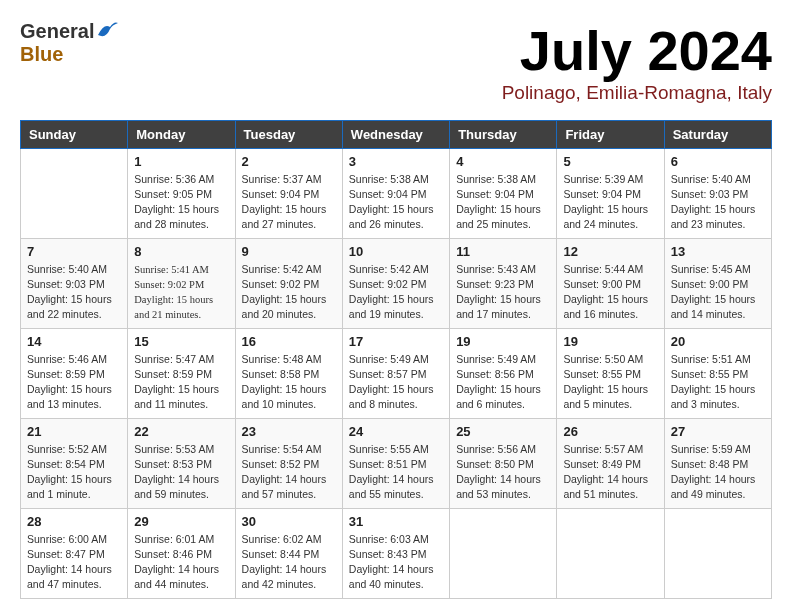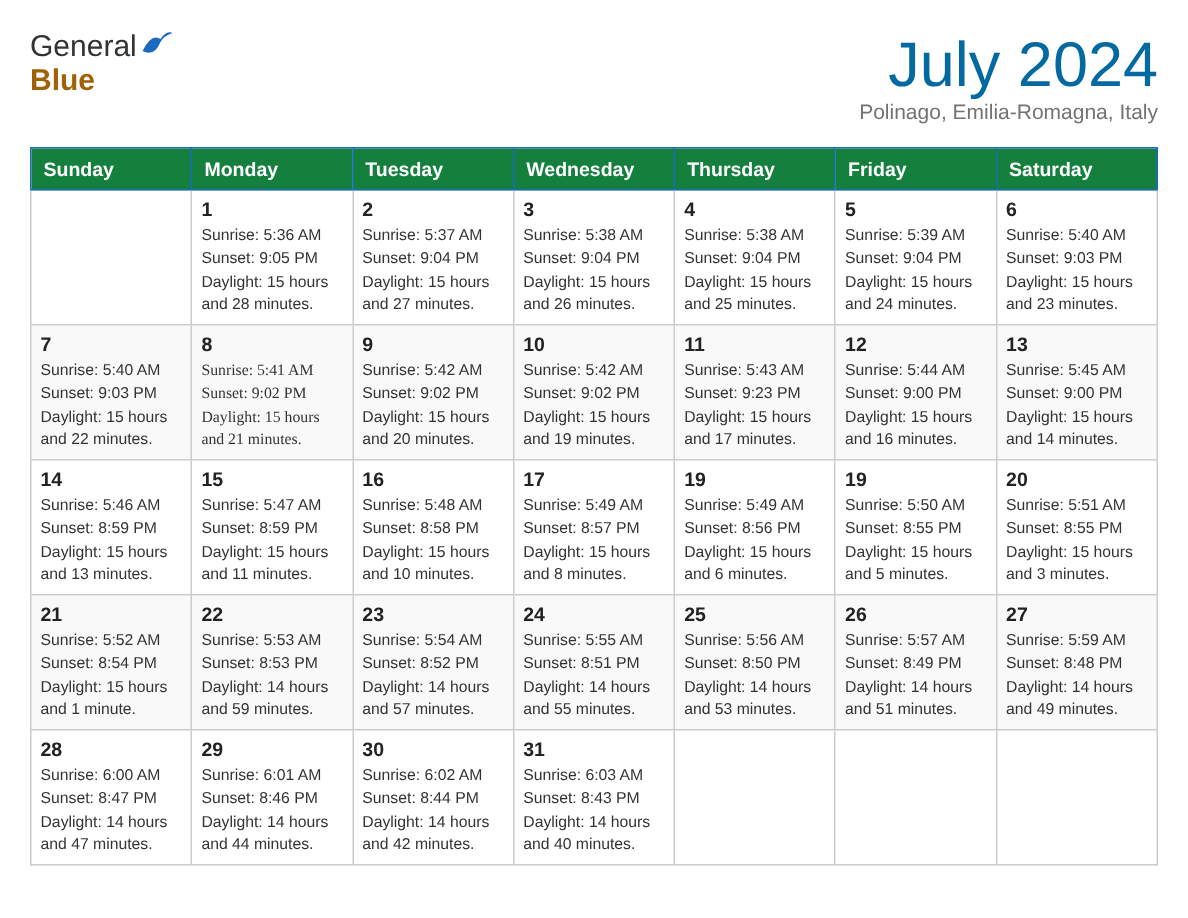--- a/index.html
+++ b/index.html
@@ -18,36 +18,36 @@
     }
     .logo {
       display: flex;
       flex-direction: column;
       align-items: flex-start;
     }
     .title-block {
       text-align: right;
     }
     .main-title {
-      font-size: 42px;
-      font-weight: normal;
-      color: #0369a1;
+      font-size: 56px;
+      font-weight: bold;
+      color: #000000;
       line-height: 1.1;
     }
     .subtitle {
-      font-size: 14px;
-      color: #737373;
+      font-size: 19px;
+      color: #7f1d1d;
     }
     .calendar-table {
       width: 100%;
       border-collapse: collapse;
       font-size: 11px;
     }
     .calendar-table th {
-      background-color: #15803d;
+      background-color: #404040;
       color: #fff;
       padding: 6px 8px;
       text-align: left;
       font-size: 13px;
       font-weight: bold;
       border: 1px solid #1a6abf;
     }
     .calendar-table td {
       border: 1px solid #ccc;
       vertical-align: top;
@@ -72,21 +72,21 @@
     }
     .empty-cell {
       background: #fff !important;
     }
     .logo-wrapper {
       display: flex;
       align-items: center;
     }
     .logo-general {
       font-size: 20px;
-      font-weight: normal;
+      font-weight: bold;
       color: #333;
     }
     .logo-blue-text {
       font-size: 20px;
       font-weight: bold;
       color: #a16207;
     }
     .logo-icon {
       margin-left: 2px;
     }

